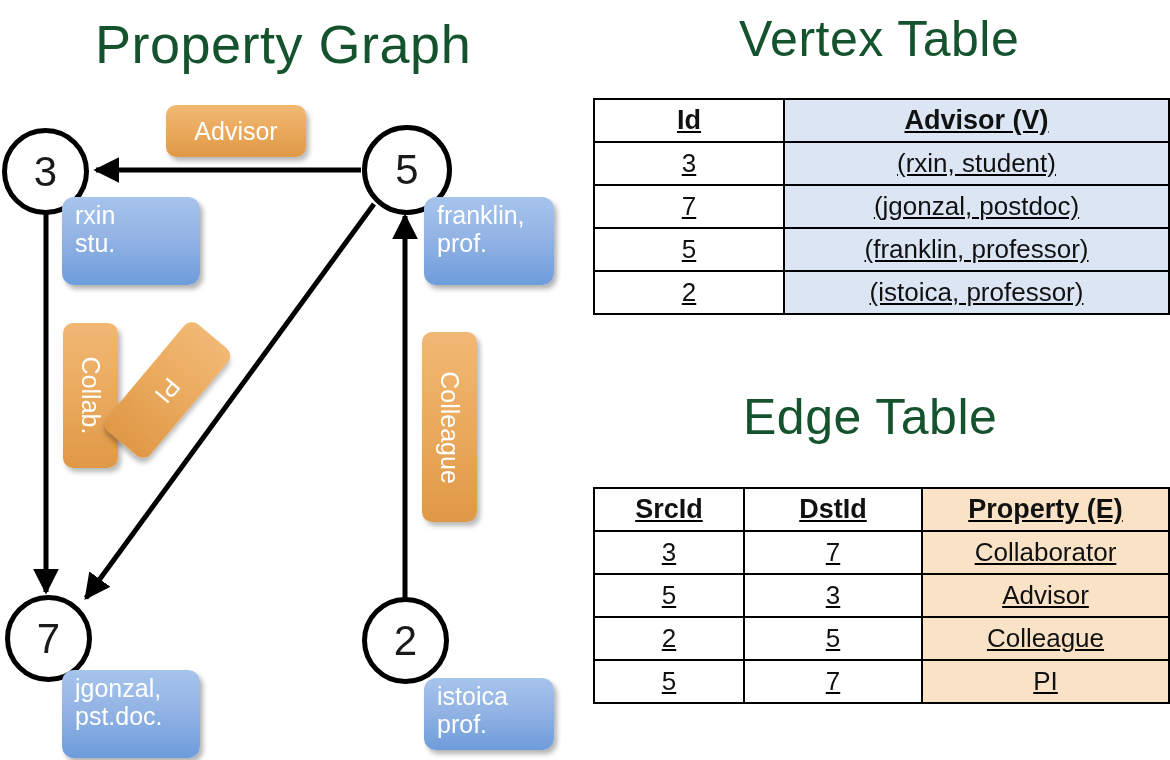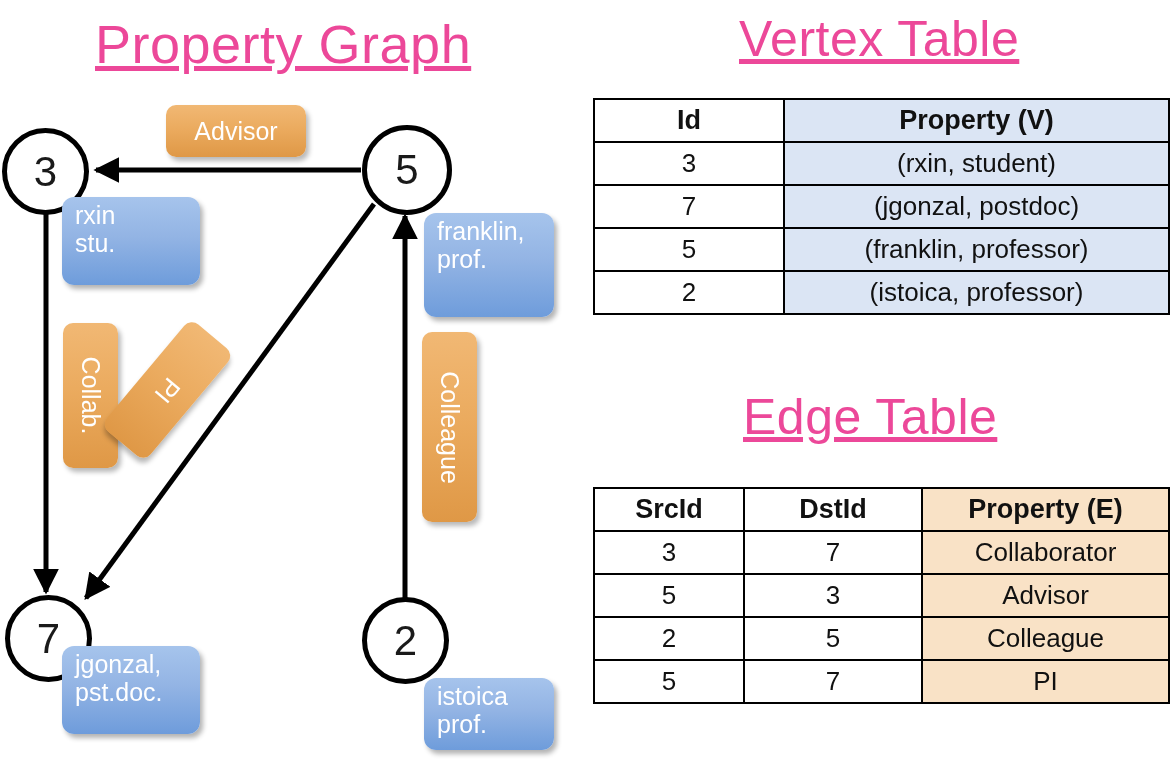--- a/index.html
+++ b/index.html
@@ -5,24 +5,23 @@
   html,body{margin:0;padding:0;}
   body{
     width:1170px;height:760px;background:#ffffff;
     font-family:"Liberation Sans", sans-serif;
     position:relative;overflow:hidden;
   }
   .title{
     position:absolute;
     font-family:"Liberation Sans", sans-serif;
     font-weight:300;
-    color:#ec4899;
+    color:#14532d;
     white-space:nowrap;
     letter-spacing:.5px;
-    text-decoration:underline;
   }
   #title-graph{left:95px;top:13px;font-size:54px;}
   #title-vertex{left:739px;top:10px;font-size:50px;}
   #title-edge{left:743px;top:388px;font-size:50px;}
 
   
   #graph{position:absolute;left:0;top:80px;width:585px;height:680px;}
   #graph svg{position:absolute;left:0;top:0;}
 
   .node{
@@ -63,20 +62,21 @@
   }
   .rot90{transform:rotate(90deg);}
   .ebox .inner{display:block;}
 
   
   table{
     position:absolute;
     border-collapse:collapse;
     table-layout:fixed;
     font-weight:300;
+    text-decoration:underline;
   }
   table td,table th{
     border:2.5px solid #000;
     text-align:center;
     color:#111;
     font-weight:300;
     font-size:26px;
     padding:5px 2px;
     background:#fff;
   }
@@ -125,25 +125,25 @@
     <span>7</span>
   </div>
   <div class="node" style="left:362px;top:517px;width:87px;height:87px;">
     <span>2</span>
   </div>
 
   <div class="pbox" style="left:62px;top:105px;width:138px;height:88px;">
     <div>rxin</div>
     <div>stu.</div>
   </div>
-  <div class="pbox" style="left:424px;top:121px;width:130px;height:104px;">
+  <div class="pbox" style="left:424px;top:105px;width:130px;height:88px;">
     <div>franklin,</div>
     <div>prof.</div>
   </div>
-  <div class="pbox" style="left:62px;top:554px;width:138px;height:88px;">
+  <div class="pbox" style="left:62px;top:578px;width:138px;height:88px;">
     <div>jgonzal,</div>
     <div>pst.doc.</div>
   </div>
   <div class="pbox" style="left:424px;top:586px;width:130px;height:72px;">
     <div>istoica</div>
     <div>prof.</div>
   </div>
 
   <div class="ebox" style="left:166px;top:25px;width:140px;height:52px;">
     <span class="inner">Advisor</span>
@@ -163,21 +163,21 @@
 </div>
 
 <table id="vertex-table">
   <colgroup>
       <col class="c1">
       <col>
     </colgroup>
   <thead>
     <tr>
       <th>Id</th>
-      <th class="vprop">Property (V)</th>
+      <th class="vprop">Advisor (V)</th>
     </tr>
   </thead>
   <tbody>
     <tr>
       <td>3</td>
       <td class="vprop">(rxin, student)</td>
     </tr>
     <tr>
       <td>7</td>
       <td class="vprop">(jgonzal, postdoc)</td>

